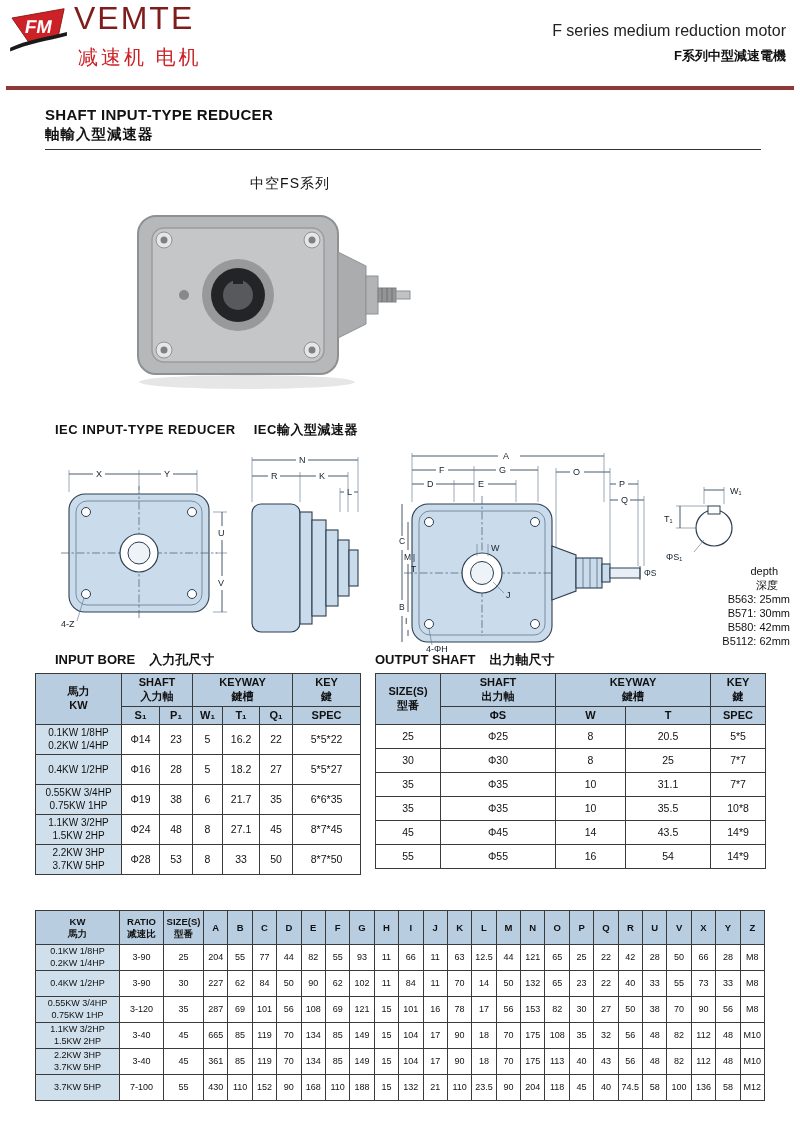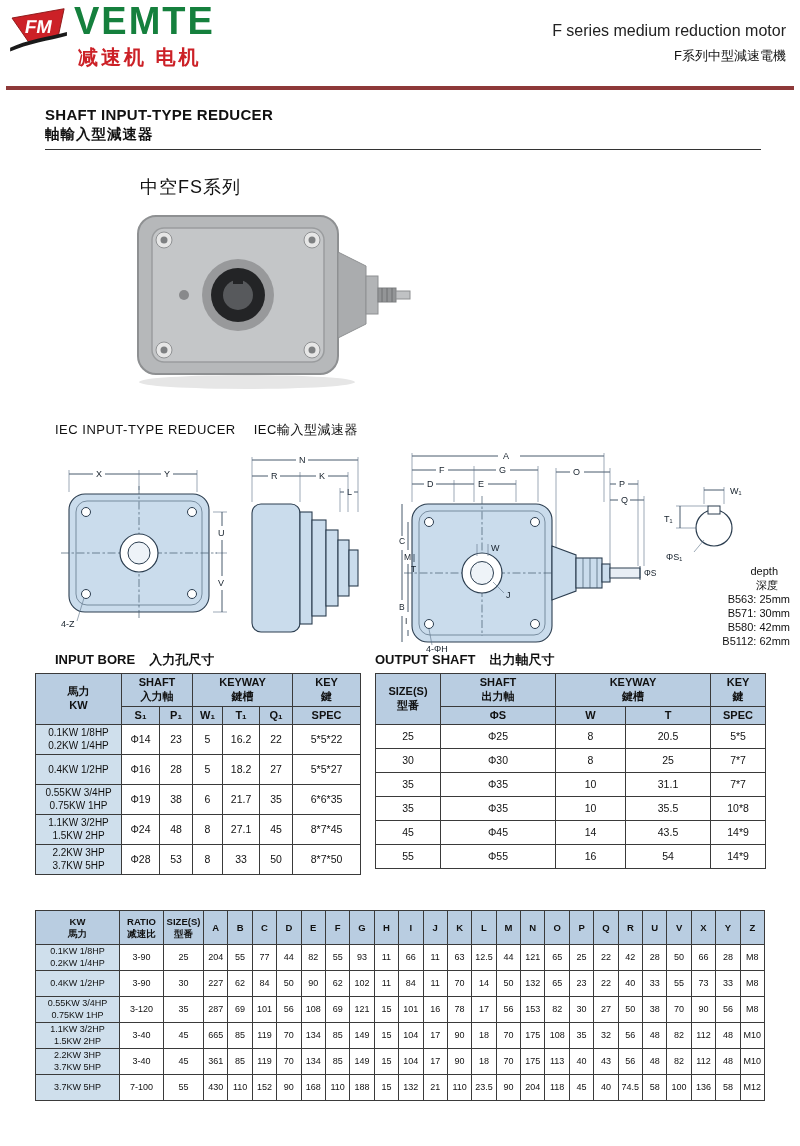--- a/index.html
+++ b/index.html
@@ -4,32 +4,32 @@
 <style>
   *{margin:0;padding:0;box-sizing:border-box}
   :root{
     --brand-red:#cc2127; --rule-red:#8e3939; --table-blue:#b9cde1;
     --first-col-blue:#cfdfec; --diagram-blue:#cadcec; --line-dark:#2c3e50;
   }
   body{background:#fff;font-family:"Liberation Sans",sans-serif;color:#111}
   .page{position:relative;width:800px;height:1146px;background:#fff;overflow:hidden}
   .abs{position:absolute}
 
-  .brand{left:74px;top:0;font-size:38px;font-weight:bold;letter-spacing:2px;color:#15803d}
-  .brand-sub{left:78px;top:44px;font-size:20px;font-weight:bold;letter-spacing:3px;color:var(--brand-red)}
+  .brand{left:74px;top:0;font-size:32px;font-weight:normal;letter-spacing:2px;color:#7f1d1d}
+  .brand-sub{left:78px;top:44px;font-size:20px;font-weight:normal;letter-spacing:3px;color:var(--brand-red)}
   .tagline-en{right:14px;top:22px;font-size:16px;color:#222}
-  .tagline-zh{right:14px;top:47px;font-size:13px;font-weight:normal}
+  .tagline-zh{right:14px;top:47px;font-size:13px;font-weight:bold}
   .red-rule{left:6px;top:86px;width:788px;height:4px;background:var(--rule-red)}
 
   .sec-title-en{left:45px;top:106px;font-size:15px;font-weight:bold;letter-spacing:.3px}
   .sec-title-zh{left:45px;top:125px;font-size:14.5px;font-weight:bold;letter-spacing:1px}
   .title-line{left:45px;top:149px;width:716px;height:1px;background:#333}
-  .series-label{left:140px;top:175px;width:190px;text-align:left;font-size:18px;letter-spacing:1px}
-
-  .iec-heading{left:55px;top:421px;font-size:13px;font-weight:normal;letter-spacing:.5px}
+  .series-label{left:140px;top:175px;width:190px;text-align:right;font-size:14px;letter-spacing:1px}
+
+  .iec-heading{left:55px;top:421px;font-size:13px;font-weight:bold;letter-spacing:.5px}
   .iec-heading span{margin-right:18px}
 
   .diagram-area{left:0;top:442px;width:800px;height:222px}
   .dim-svg text{font-family:"Liberation Sans",sans-serif;font-size:9px;fill:#16212c}
   .dim-svg .lbl-s{font-size:8.5px}
   line.dim{stroke:#33475c;stroke-width:.9}
   line.ext{stroke:#5a7187;stroke-width:.6}
   line.cl{stroke:#44596e;stroke-width:.7;stroke-dasharray:8 2.5 2.5 2.5}
   line.rib{stroke:#44596e;stroke-width:.7}
   .body-shape{fill:var(--diagram-blue);stroke:var(--line-dark);stroke-width:1.1}

